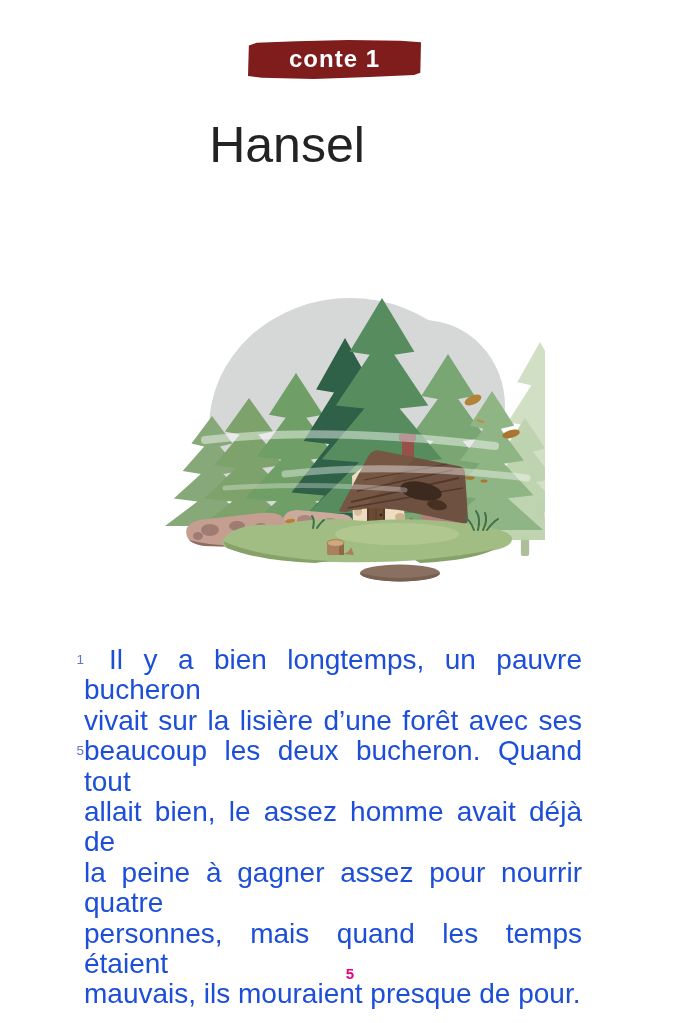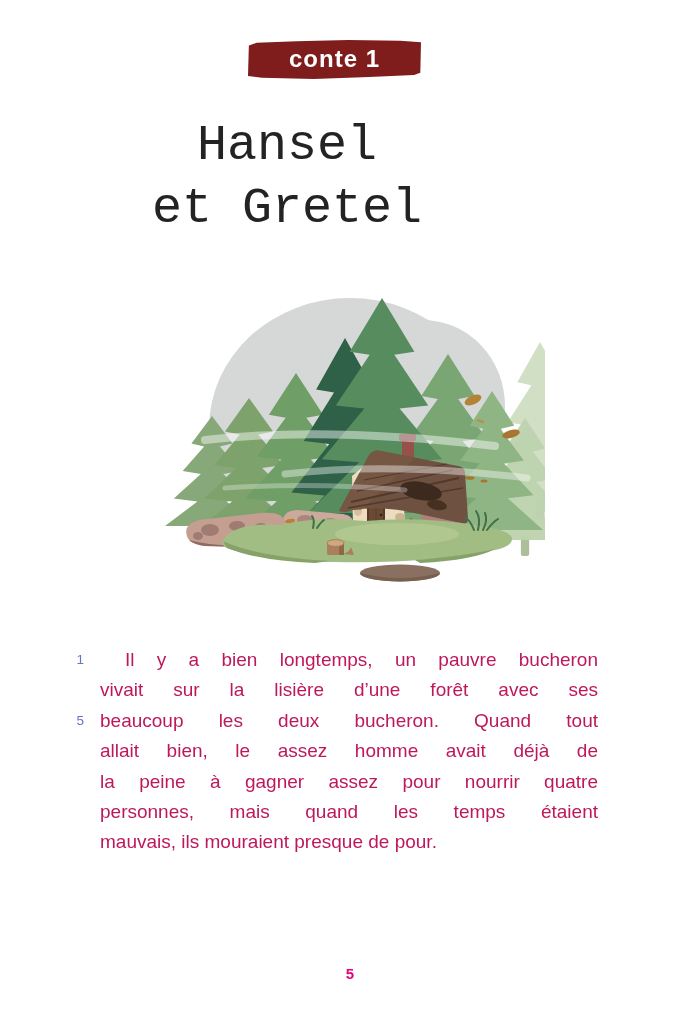--- a/index.html
+++ b/index.html
@@ -17,40 +17,40 @@
     display:flex; align-items:center; justify-content:center;
   }
   .banner-label {
     color:#ffffff; font-size:24px; font-weight:600; letter-spacing:1px;
     padding-bottom:2px;
   }
 
   
   .title {
     position:absolute; top:114px; left:0; width:574px; text-align:center;
-    font-family:Liberation Mono, monospace;
+    font-family:Liberation Sans, sans-serif;
     font-size:50px; line-height:63px; color:#232323; font-weight:400;
   }
   .title span { display:block; }
 
   
   .illustration {
     position:absolute; left:165px; top:278px; width:380px; height:320px;
   }
 
   
   .story { position:absolute; left:48px; top:645px; width:556px; }
   .row { display:flex; align-items:flex-start; }
   .num {
     flex:none; width:36px; text-align:right; color:#6674c4;
     font-size:13.5px; line-height:30.4px;
   }
   .line {
-    flex:none; margin-left:16px; width:498px;
-    font-size:19px; line-height:30.4px; color:#be185d;
+    flex:none; margin-left:0; width:498px;
+    font-size:28px; line-height:30.4px; color:#1d4ed8;
     text-align:justify; text-align-last:justify;
     white-space:normal;
   }
   .line.first { text-indent:25px; }
   .line.last { text-align-last:left; }
 
   
   .pagenum {
     position:absolute; top:965px; left:0; width:700px; text-align:center;
     color:#e5007d; font-size:15px; font-weight:bold;
@@ -60,21 +60,20 @@
 <body>
 
 <div class="page">
 
   <div class="banner">
     <span class="banner-label">conte 1</span>
   </div>
 
   <h1 class="title">
     <span>Hansel</span>
-    <span>et Gretel</span>
   </h1>
 
   <svg class="illustration" viewBox="0 0 380 320" xmlns="http://www.w3.org/2000/svg">
 
     <g>
       <ellipse cx="185" cy="150" rx="141" ry="130" fill="#d5d8d6"></ellipse>
       <ellipse cx="258" cy="128" rx="82" ry="86" fill="#d5d8d6"></ellipse>
     </g>
 
     <g>

